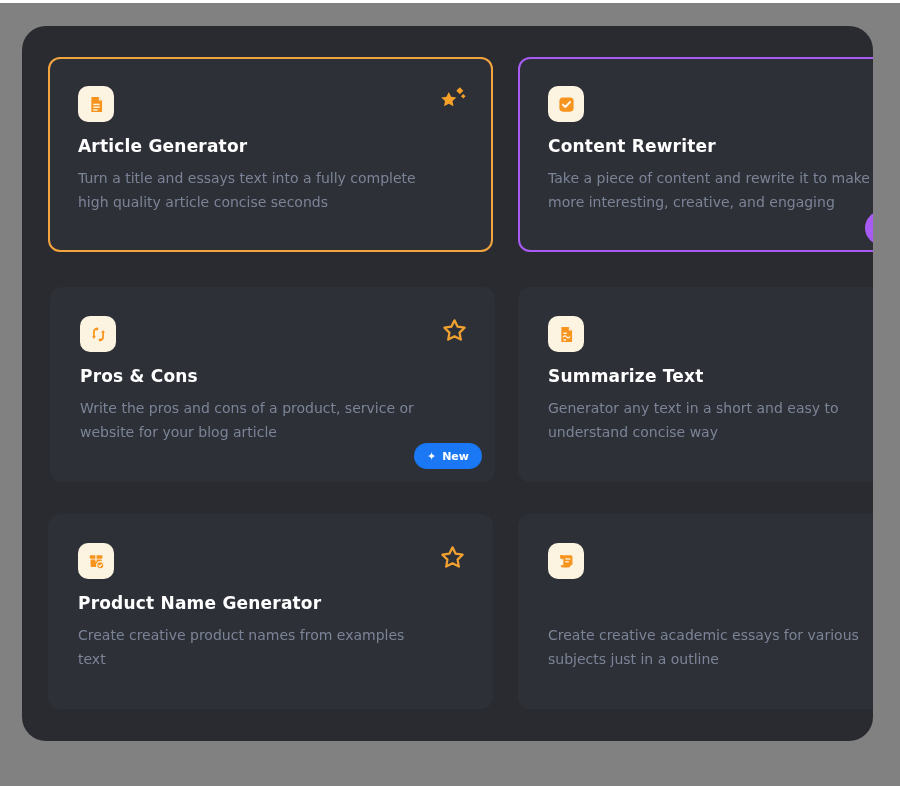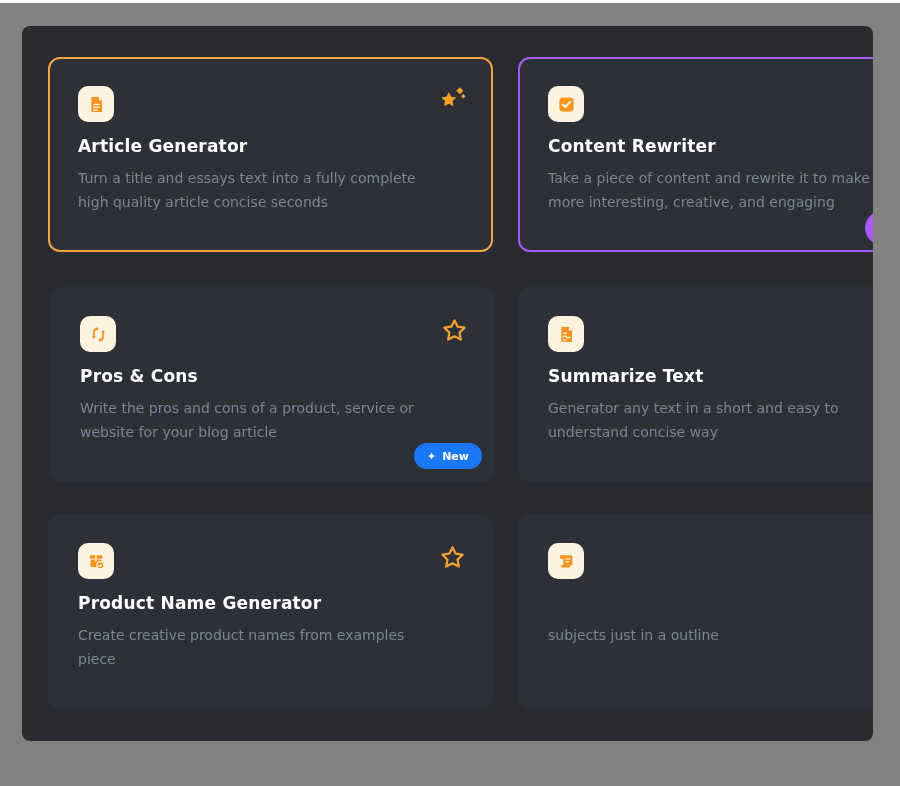--- a/index.html
+++ b/index.html
@@ -1,20 +1,20 @@
 <!DOCTYPE html>
 <html><head>
 <meta charset="utf-8">
 <style>
   * { margin:0; padding:0; box-sizing:border-box; }
   html,body { width:900px; height:786px; overflow:hidden; background:#818181;
               font-family:"DejaVu Sans","Liberation Sans",sans-serif; }
   .top-strip { position:absolute; left:0; top:0; width:900px; height:3px; background:#ffffff; }
   .panel { position:absolute; left:22px; top:26px; width:851px; height:715px;
-           background:#292b31; border-radius:8px; overflow:hidden; }
+           background:#292b31; border-radius:24px; overflow:hidden; }
   .card { position:absolute; width:445px; height:195px; background:#2e3038;
           border-radius:12px; border:2px solid transparent; }
   .card.c1 { left:26px;  top:31px;  border-color:#F2A43F; }
   .card.c2 { left:496px; top:31px;  border-color:#A85BF2; }
   .card.c3 { left:28px;  top:261px; }
   .card.c4 { left:496px; top:261px; }
   .card.c5 { left:26px;  top:488px; }
   .card.c6 { left:496px; top:488px; }
   .tile { position:absolute; left:28px; top:27px; width:36px; height:36px;
           background:#FCF3E1; border-radius:10px;
@@ -136,33 +136,34 @@
       </svg>
     </span>
     <button class="corner">
       <svg width="27" height="27" viewBox="0 0 24 24">
         <path fill="none" stroke="#F1A12F" stroke-width="2" stroke-linejoin="round" d="M12 3l2.8 5.6 6.2.9-4.5 4.4 1.1 6.2L12 17.2l-5.6 2.9 1.1-6.2L3 9.5l6.2-.9z"></path>
       </svg>
     </button>
     <div class="title">Product Name Generator</div>
     <div class="desc">
       <div>Create creative product names from examples</div>
-      <div>piece</div>
+      <div>text</div>
     </div>
   </div>
 
   <div class="card c6">
     <span class="tile">
       <svg width="19" height="19" viewBox="0 0 24 24">
         <path fill="#F7941E" d="M8 4h9.5a2 2 0 0 1 2 2v10.5H8z"></path>
         <circle cx="6.5" cy="6.5" r="2.6" fill="#F7941E"></circle>
         <rect x="4" y="4" width="2" height="2" fill="#F7941E"></rect>
         <path d="M8 16.5h9.5q0 3-3 3H7.2q-2.6 0-2.6-2.4 0-.6 3.4-.6z" fill="#F7941E"></path>
         <rect x="10.5" y="8" width="6.5" height="1.6" fill="#FCF3E1"></rect>
         <rect x="10.5" y="11.5" width="4.5" height="1.6" fill="#FCF3E1"></rect>
       </svg>
     </span>
     <div class="desc">
+      <div>Create creative academic essays for various</div>
       <div>subjects just in a outline</div>
     </div>
   </div>
 
 </div>
 
 </body></html>

